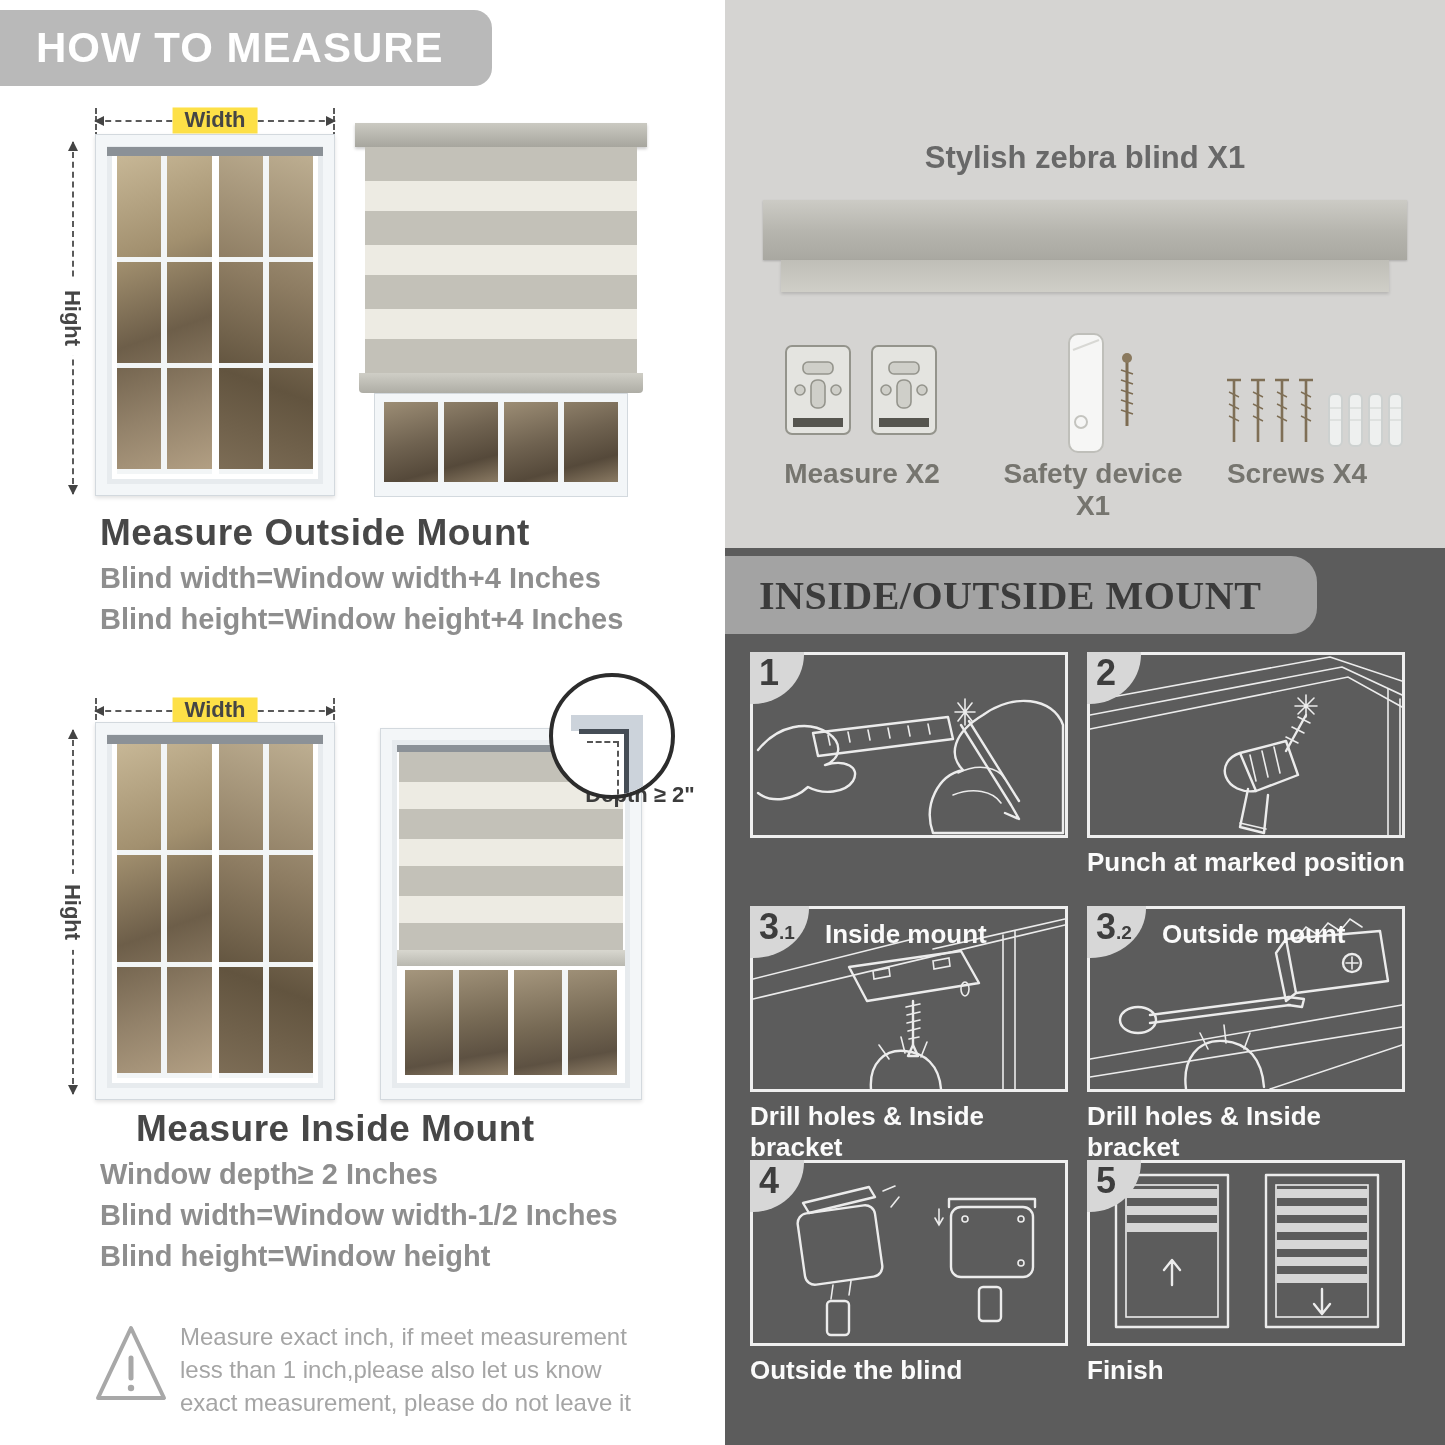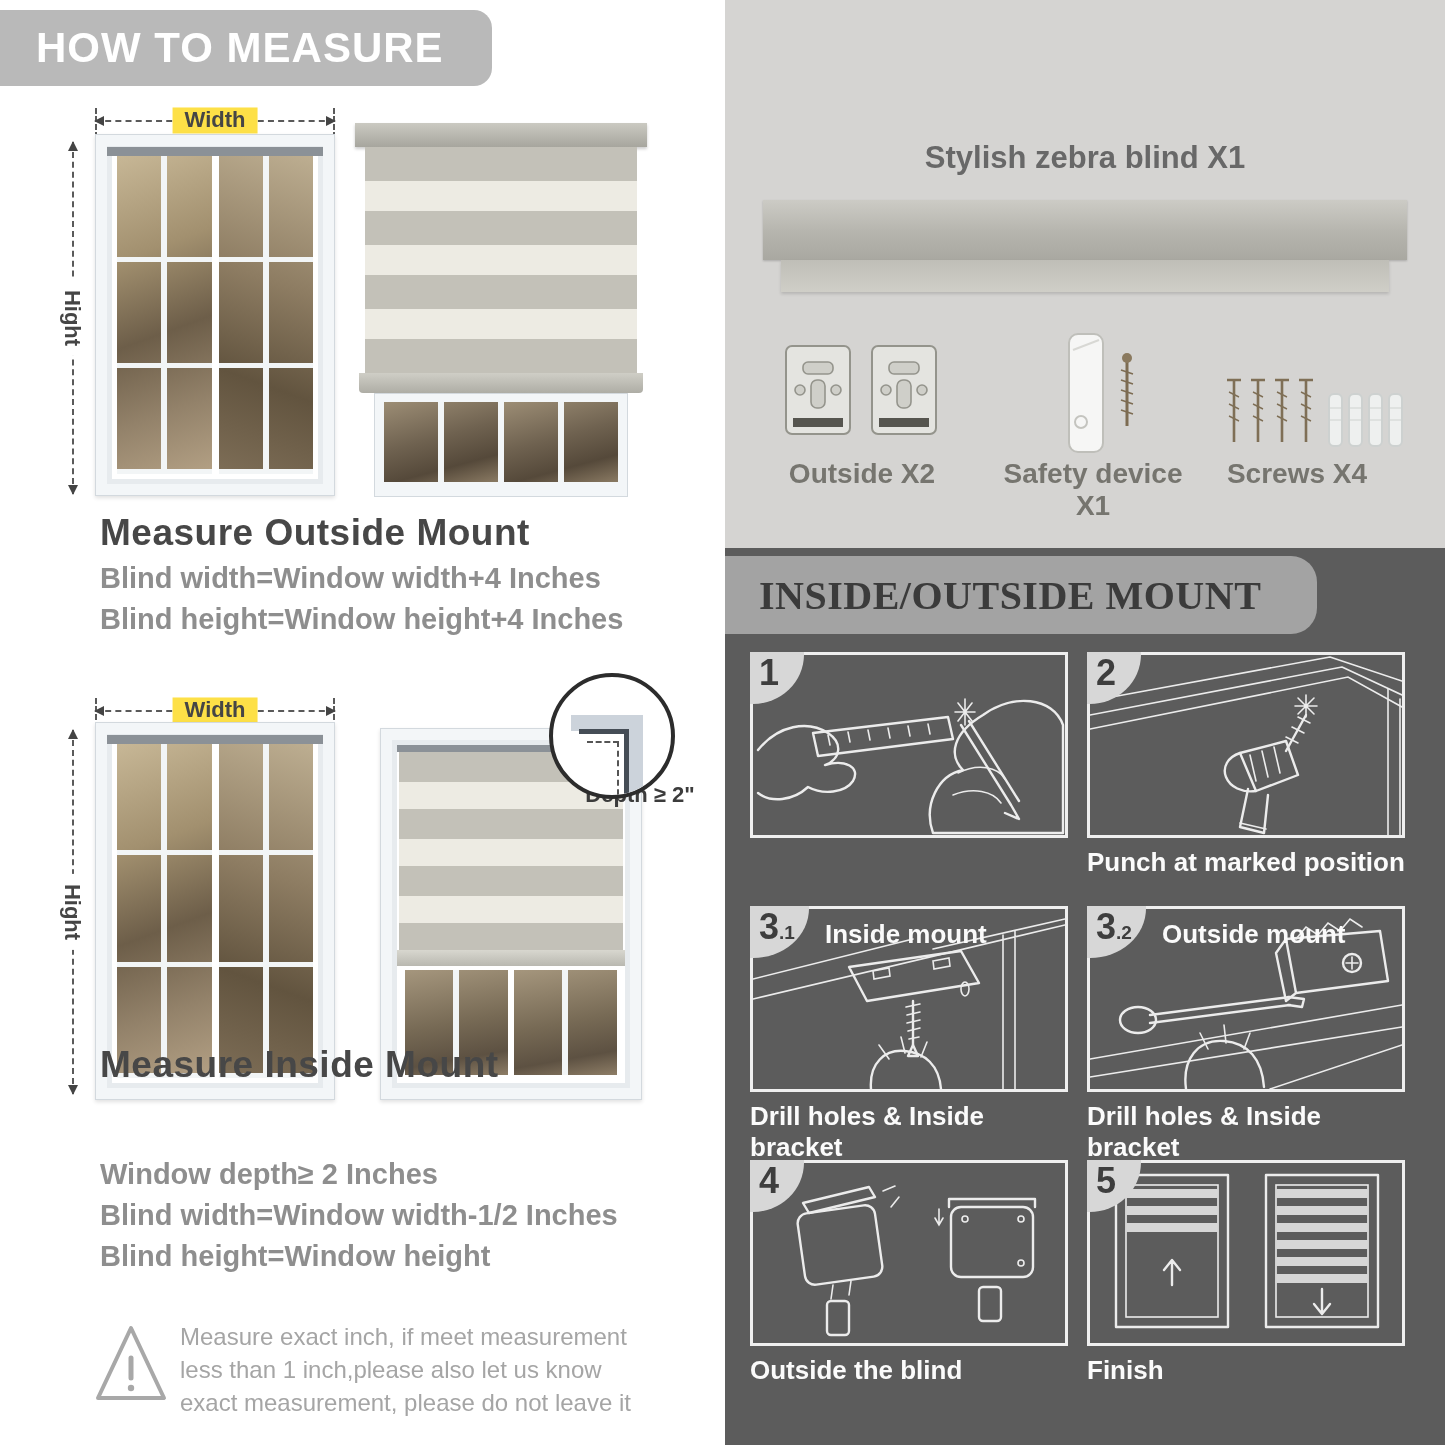--- a/index.html
+++ b/index.html
@@ -183,21 +183,21 @@
         </div>
       </div>
     </div>
     <div class="callout">
       <div class="fr1"></div>
         <div class="fr2"></div>
         <div class="fr3"></div>
     </div>
     <div class="depth-label">Depth ≥ 2"</div>
 
-    <div class="m-title" style="top:1044px;">Measure Inside Mount</div>
+    <div class="m-title" style="top:1108px;margin-left:36px;">Measure Inside Mount</div>
     <div class="m-line" style="top:1158px;">Window depth≥ 2 Inches</div>
     <div class="m-line" style="top:1199px;">Blind width=Window width-1/2 Inches</div>
     <div class="m-line" style="top:1240px;">Blind height=Window height</div>
 
     <svg class="warn-icon" width="78" height="88" viewBox="0 0 78 88">
       <path d="M39,8 L72,78 L6,78 Z" fill="none" stroke="#a8a8a8" stroke-width="4" stroke-linejoin="round"></path>
       <line x1="39" y1="38" x2="39" y2="58" stroke="#a8a8a8" stroke-width="5" stroke-linecap="round"></line>
       <circle cx="39" cy="68" r="3.2" fill="#a8a8a8"></circle>
     </svg>
     <div class="warn-text">Measure exact inch, if meet measurement less than 1 inch,please also let us know exact measurement, please do not leave it</div>
@@ -248,21 +248,21 @@
         <rect x="112" y="22" width="13" height="52" rx="5"></rect>
         <rect x="132" y="22" width="13" height="52" rx="5"></rect>
         <rect x="152" y="22" width="13" height="52" rx="5"></rect>
         <rect x="172" y="22" width="13" height="52" rx="5"></rect>
       </g>
       <g stroke="#cdd1d0" stroke-width="1.2">
         <path d="M112,36 h13 M112,48 h13 M132,36 h13 M132,48 h13 M152,36 h13 M152,48 h13 M172,36 h13 M172,48 h13"></path>
       </g>
     </svg>
 
-    <div class="comp-label" style="left:42px;width:190px;">Outside X2</div>
+    <div class="comp-label" style="left:42px;width:190px;">Measure X2</div>
     <div class="comp-label" style="left:262px;width:212px;">Safety device X1</div>
     <div class="comp-label" style="left:482px;width:180px;">Screws X4</div>
   </div>
 
   <div class="right-bottom">
     <div class="iom-banner">
       <span>INSIDE/OUTSIDE MOUNT</span>
     </div>
 
     <div class="step s-r1 s-c1">

